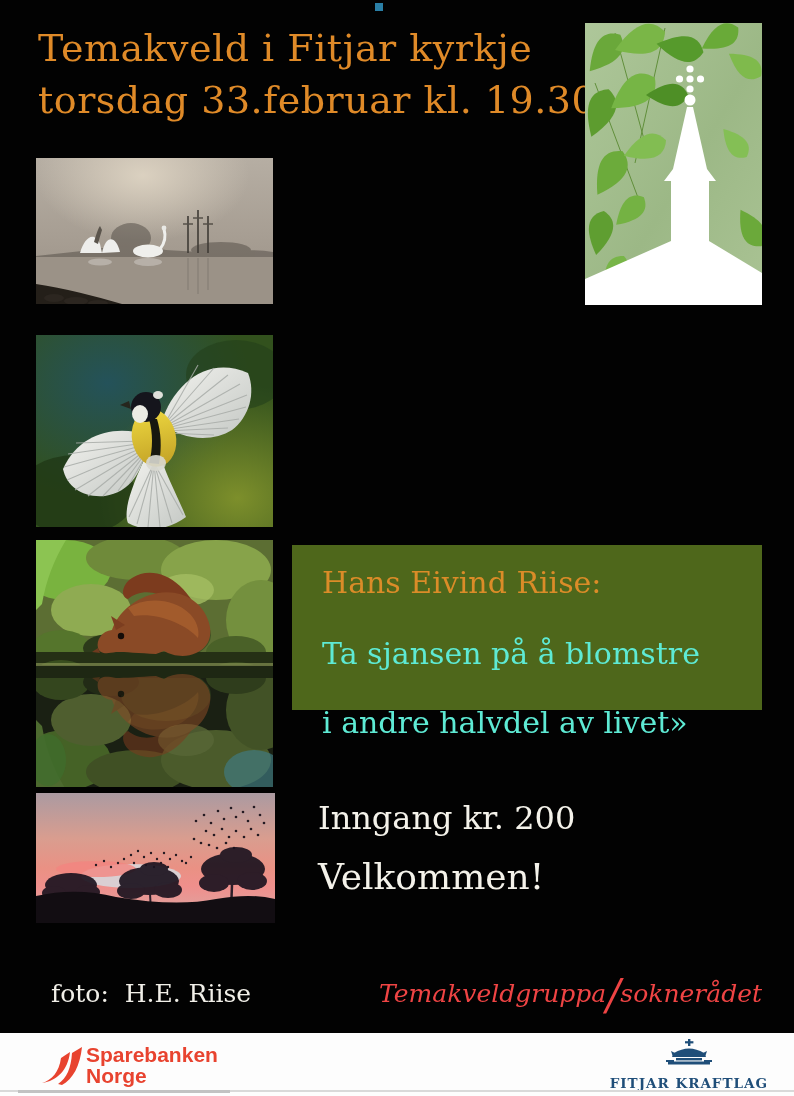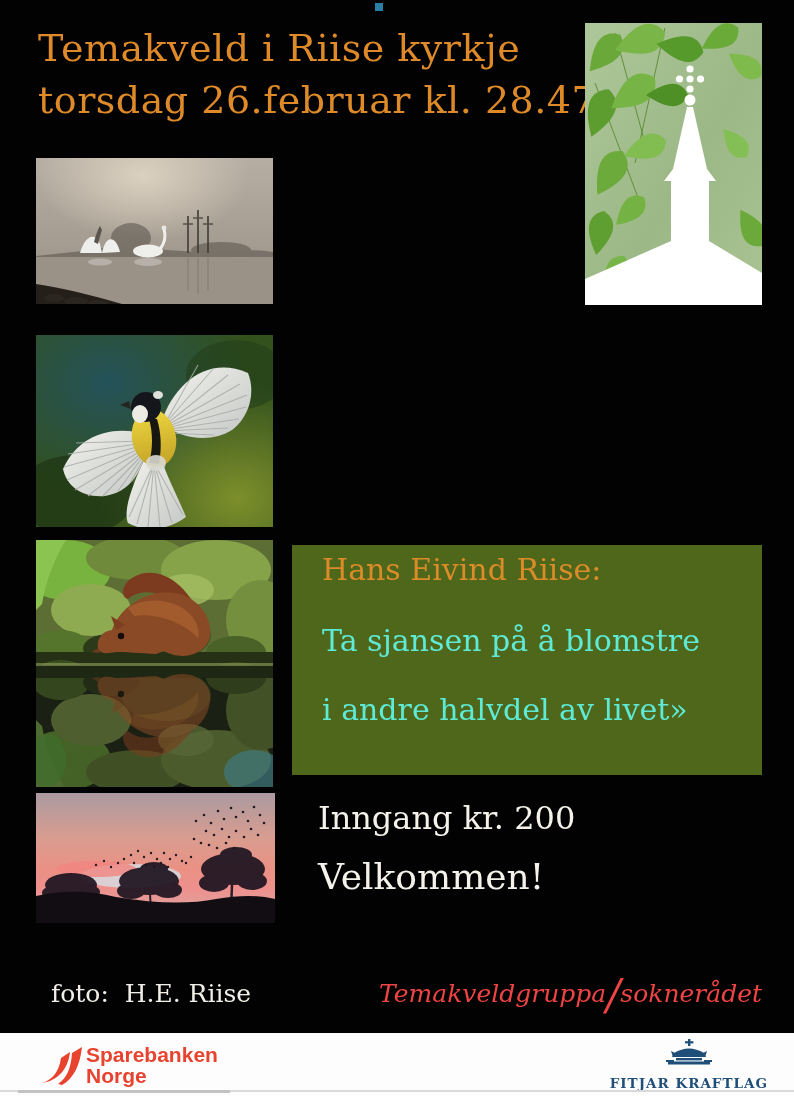--- a/index.html
+++ b/index.html
@@ -17,22 +17,22 @@
   
   .photo{position:absolute;overflow:hidden;}
   .photo svg{display:block;}
   .ph-swans{left:36px;top:158px;width:237px;height:146px;}
   .ph-bird{left:36px;top:335px;width:237px;height:192px;}
   .ph-squirrel{left:36px;top:540px;width:237px;height:247px;}
   .ph-sunset{left:36px;top:793px;width:239px;height:130px;}
   .church{left:585px;top:23px;width:177px;height:282px;}
   
   .green-box{
-    position:absolute;left:292px;top:545px;width:470px;height:230px;
-    background:#4e671b;padding:7px 0 0 30px;box-sizing:border-box;
+    position:absolute;left:292px;top:545px;width:470px;height:165px;
+    background:#4e671b;padding:20px 0 0 30px;box-sizing:border-box;
   }
   .green-box .speaker{font-size:30px;color:#DB8C28;margin-bottom:36px;}
   .green-box .quote{font-size:30px;color:#5eead4;margin-bottom:34px;}
   
   .entry{position:absolute;left:318px;top:799px;font-size:32px;color:#f4f2ea;}
   .welcome{position:absolute;left:318px;top:856px;font-size:36px;color:#f4f2ea;}
   
   .photo-credit{position:absolute;left:35px;top:979px;font-size:25px;color:#f1efe8;white-space:pre;margin-left:16px;}
   .organizers{position:absolute;right:32px;top:979px;font-size:25px;color:#ef4444;white-space:pre;font-style:italic;}
   .organizers .slash{font-size:42px;font-weight:400;vertical-align:-7px;line-height:0;}
@@ -56,22 +56,22 @@
   }
 </style>
 </head>
 <body>
 
 <div class="poster">
 
   <div class="artifact"></div>
 
   <div class="title">
-    <div>Temakveld i Riise kyrkje</div>
-    <div>torsdag 26.februar kl. 28.47</div>
+    <div>Temakveld i Fitjar kyrkje</div>
+    <div>torsdag 33.februar kl. 19.30</div>
   </div>
 
   <div class="photo church">
     <svg width="177" height="282" viewBox="0 0 177 282">
       <defs>
         <linearGradient id="chbg" x1="0" y1="0" x2="1" y2="1">
           <stop offset="0" stop-color="#aec79a"></stop>
             <stop offset=".55" stop-color="#9cb886"></stop>
             <stop offset="1" stop-color="#aac394"></stop>
         </linearGradient>

